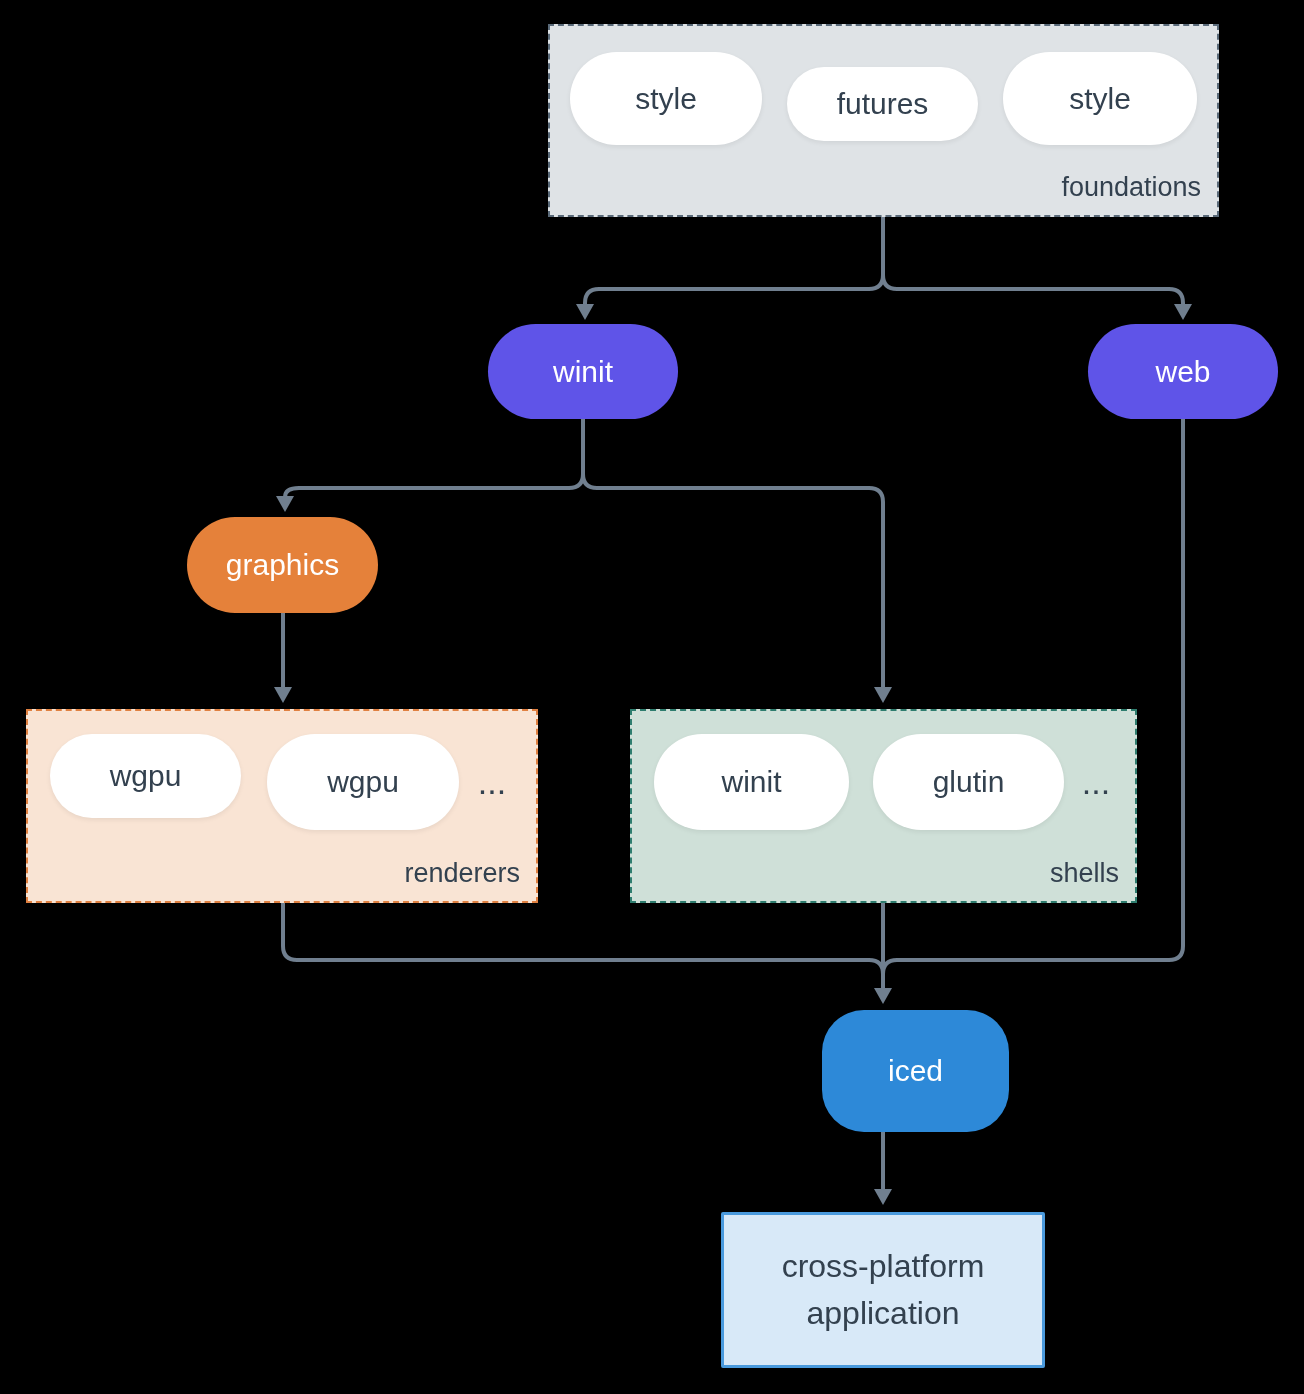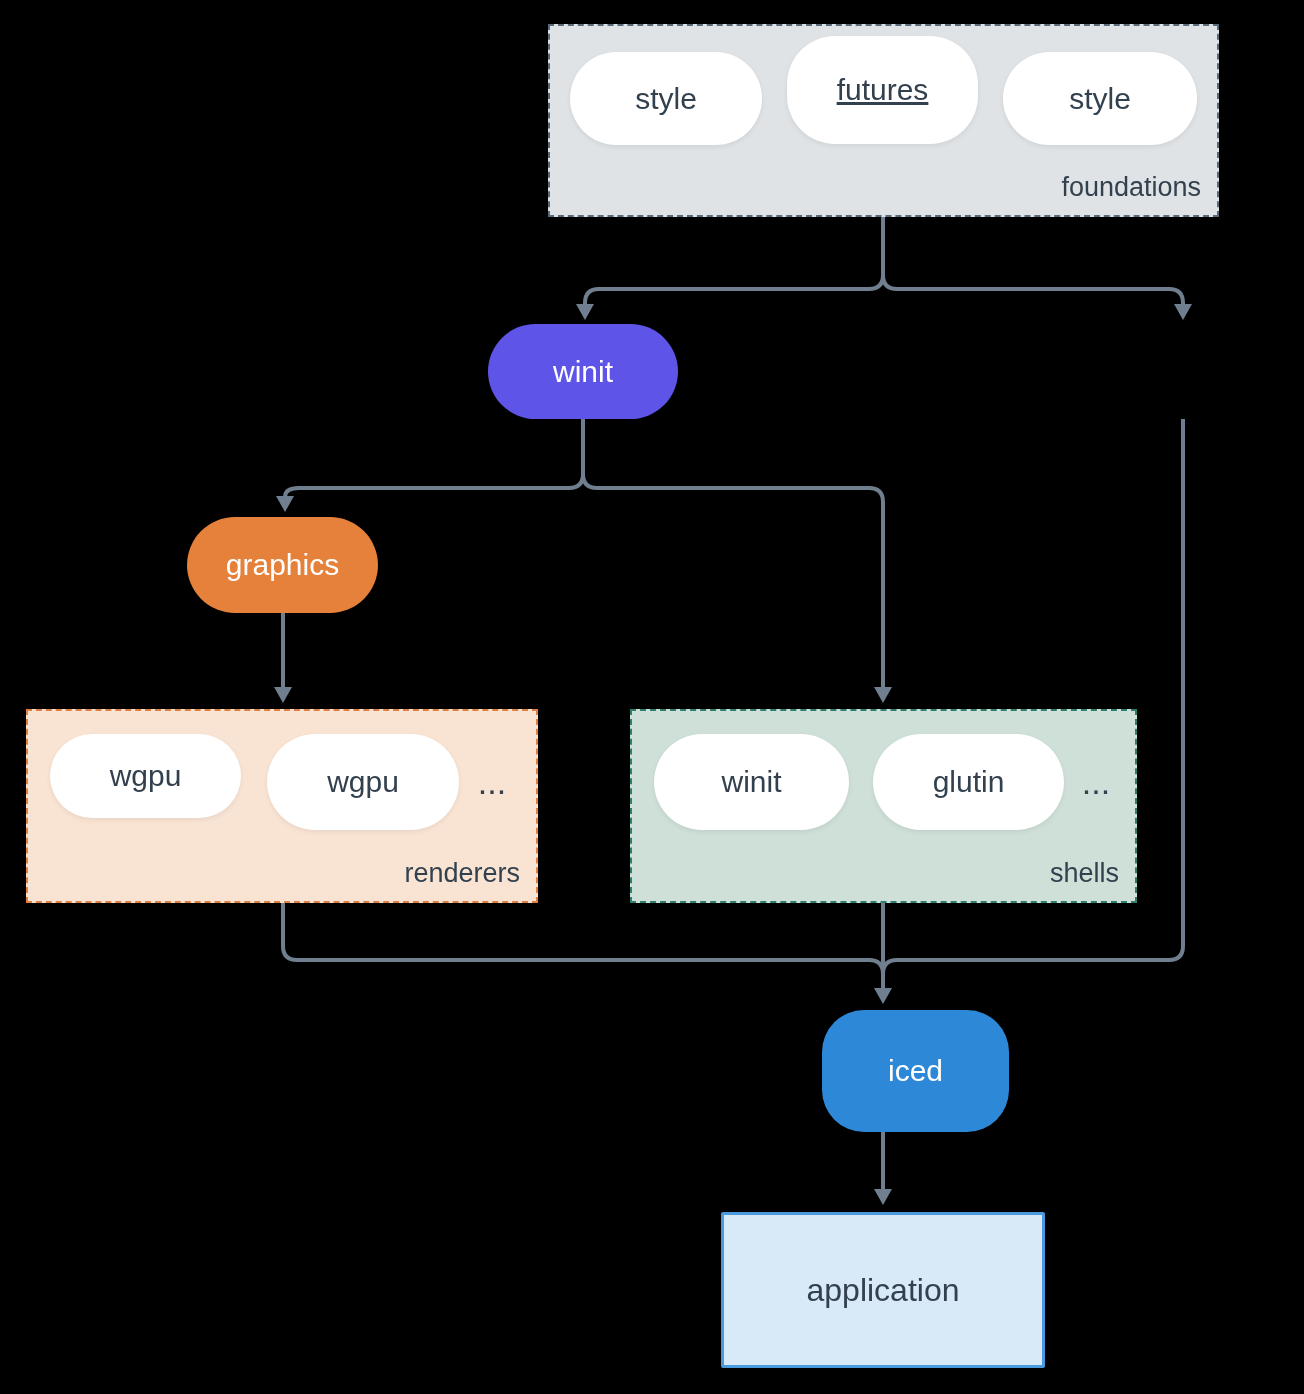--- a/index.html
+++ b/index.html
@@ -110,40 +110,42 @@
     <polygon points="874,988 892,988 883,1004"></polygon>
 
     <path d="M883,1104 L883,1190"></path>
     <polygon points="874,1189 892,1189 883,1205"></polygon>
   </svg>
 
   <div class="group group-foundations">
     <span class="group-label">foundations</span>
   </div>
   <div class="pill pill-white" style="left:570px; top:52px; width:192px; height:93px;">style</div>
-  <div class="pill pill-white" style="left:787px; top:36px; width:191px; height:108px;text-decoration:underline;">futures</div>
+  <div class="pill pill-white" style="left:787px; top:67px; width:191px; height:74px;">futures</div>
   <div class="pill pill-white" style="left:1003px; top:52px; width:194px; height:93px;text-align:right;">style</div>
 
   <div class="pill pill-purple" style="left:488px; top:324px; width:190px; height:95px;">winit</div>
+  <div class="pill pill-purple" style="left:1088px; top:324px; width:190px; height:95px;">web</div>
 
   <div class="pill pill-orange" style="left:187px; top:517px; width:191px; height:96px;">graphics</div>
 
   <div class="group group-renderers">
     <span class="group-label">renderers</span>
   </div>
   <div class="pill pill-white" style="left:50px; top:734px; width:191px; height:84px;">wgpu</div>
   <div class="pill pill-white" style="left:267px; top:734px; width:192px; height:96px;">wgpu</div>
   <span class="ellipsis" style="left:464px; width:56px;">...</span>
 
   <div class="group group-shells">
     <span class="group-label">shells</span>
   </div>
   <div class="pill pill-white" style="left:654px; top:734px; width:195px; height:96px;">winit</div>
   <div class="pill pill-white" style="left:873px; top:734px; width:191px; height:96px;">glutin</div>
   <span class="ellipsis" style="left:1068px; width:56px;">...</span>
 
   <div class="pill pill-blue" style="left:822px; top:1010px; width:187px; height:122px;">iced</div>
 
   <div class="app-box">
+    <span>cross-platform</span>
     <span>application</span>
   </div>
 
 </div>
 
 </body></html>

